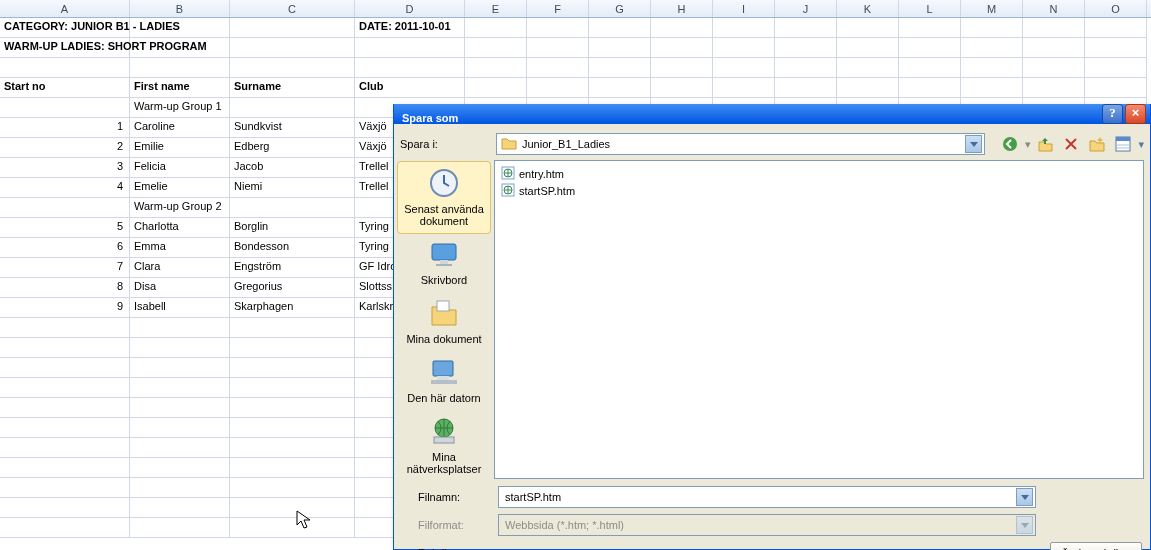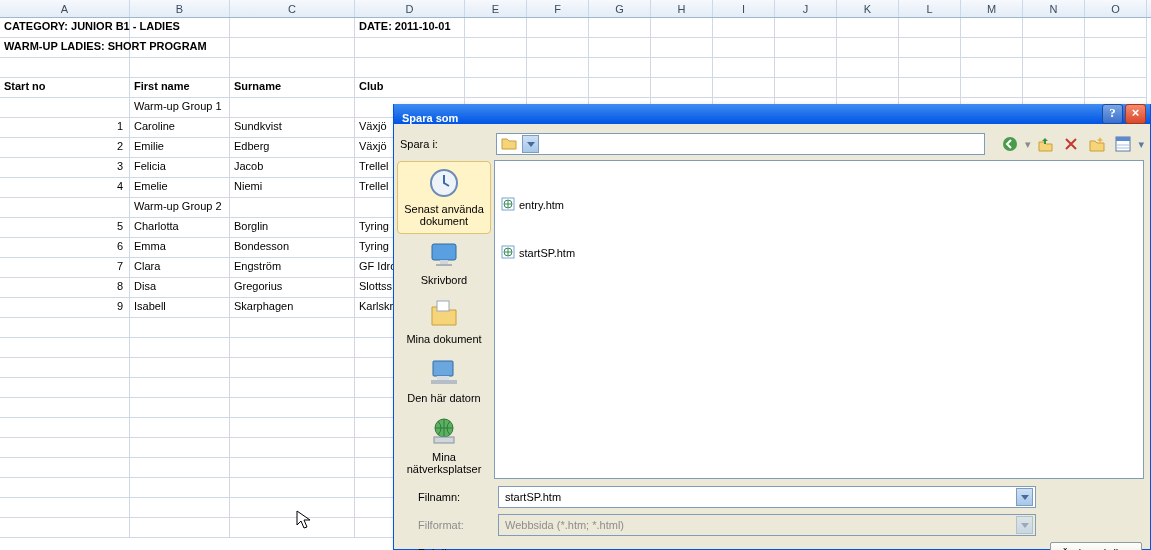--- a/index.html
+++ b/index.html
@@ -99,21 +99,21 @@
     width:100px; background:#ece9d8; border-right:0;
     display:flex; flex-direction:column; align-items:center; padding-top:4px;
   }
   .place { width:92px; padding:4px 0 6px 0; text-align:center; cursor:pointer; border-radius:3px; color:#000;}
   .place .pic { width:34px; height:34px; margin:0 auto 3px auto; display:flex; align-items:center; justify-content:center;}
   .place.sel { background:#fff3c8; outline:1px solid #e0c46c; }
   .filelist {
     flex:1; background:#fff; border:1px solid #7f9db9; margin:2px 6px 2px 0;
     padding:4px 6px;
   }
-  .fileitem { display:flex; align-items:center; height:17px; gap:4px; cursor:pointer;margin-top:31px;}
+  .fileitem { display:flex; align-items:center; height:17px; gap:4px; cursor:pointer;}
   .bottom {
     padding:2px 8px 0 8px;
   }
   .brow { display:flex; align-items:center; height:28px; gap:6px;}
   .brow .blab { width:90px; text-align:left; padding-left:16px;}
   .txtin {
     flex:1; height:22px; background:#fff; border:1px solid #7f9db9;
     display:flex; align-items:center; padding:0 2px 0 6px;
   }
   .txtin.disabled { background:#ece9d8; color:#8d8d8d;}
@@ -607,20 +607,21 @@
   </div>
   <div class="dlgbody">
     <div class="toprow">
       <div class="lbl">Spara i:</div>
       <div class="folderdd">
         <span class="fic">
           <svg width="16" height="14">
               <path d="M1 3h5l2 2h7v8H1z" fill="#f6d47a" stroke="#c9a03a"></path>
             </svg>
         </span>
+        <span style="flex:1">Junior_B1_Ladies</span>
         <div class="ddarrow"></div>
       </div>
       <div class="tbicons">
         <div class="tbic">
             <svg width="16" height="16">
               <circle cx="8" cy="8" r="7" fill="#4a9b4a"></circle>
               <path d="M9 4l-4 4 4 4" stroke="#fff" fill="none" stroke-width="2"></path>
             </svg>
           </div>
         <span style="color:#8a8a8a">▾</span>

